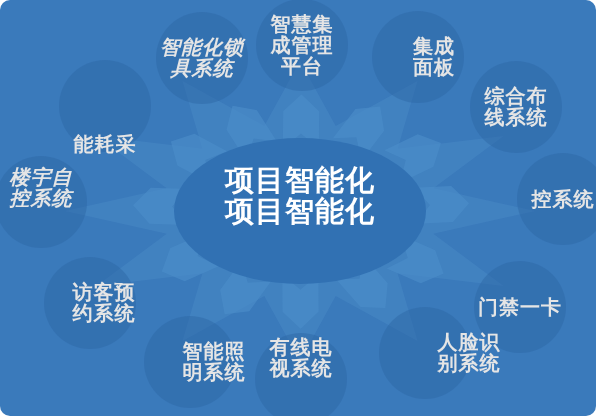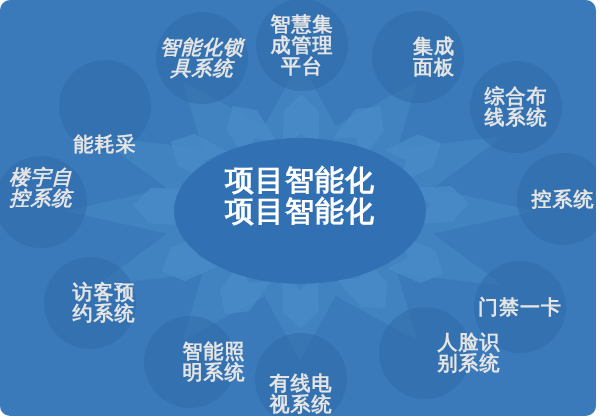--- a/index.html
+++ b/index.html
@@ -99,21 +99,21 @@
       <div class="sat-label" style="left: 563px; top: 199px;">
         <div>控系统</div>
       </div>
       <div class="sat-label" style="left: 520px; top: 307px;">
         <div>门禁一卡</div>
       </div>
       <div class="sat-label" style="left: 425px; top: 353px; margin-left: 44px;">
         <div>人脸识</div>
         <div>别系统</div>
       </div>
-      <div class="sat-label" style="left: 301px; top: 394px;">
+      <div class="sat-label" style="left: 301px; top: 358px;">
         <div>有线电</div>
         <div>视系统</div>
       </div>
       <div class="sat-label" style="left: 178px; top: 362px; margin-left: 36px;">
         <div>智能照</div>
         <div>明系统</div>
       </div>
       <div class="sat-label" style="left: 104px; top: 303px;">
         <div>访客预</div>
         <div>约系统</div>

